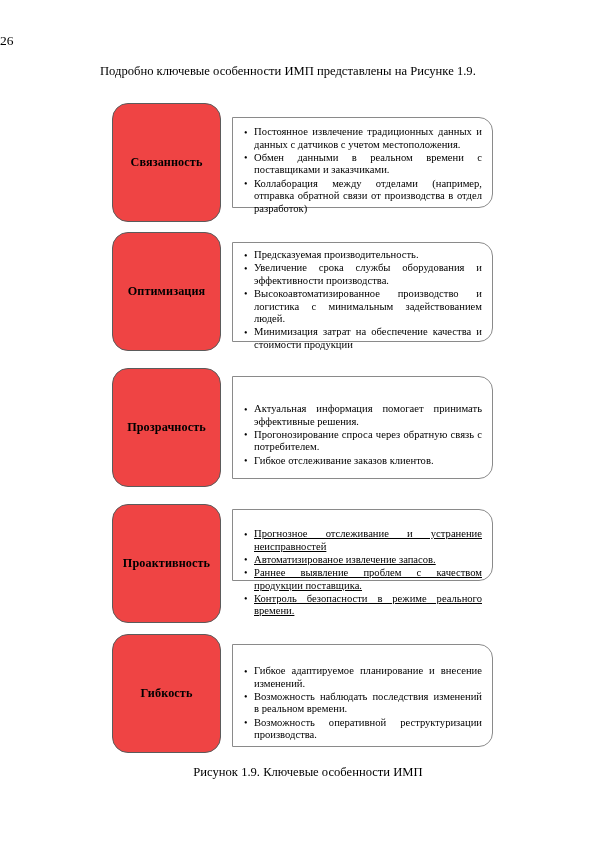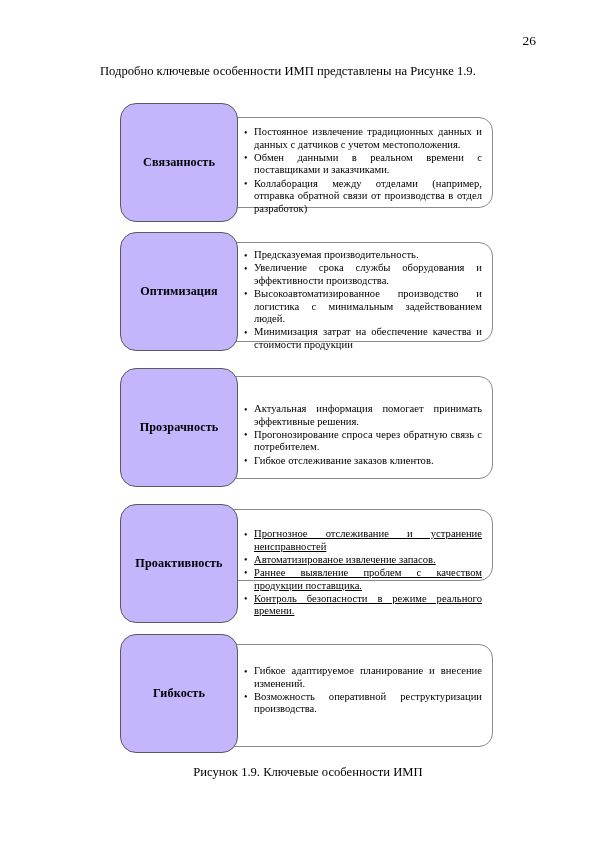--- a/index.html
+++ b/index.html
@@ -23,21 +23,21 @@
     width: 600px;
     height: 849px;
   }
 
   
   .page-number {
     position: absolute;
     top: 33px;
     left: 0;
     width: 536px;
-    text-align: right;
+    text-align: left;
     font-size: 13.5px;
     line-height: 16px;
   }
 
   
   .intro-line {
     position: absolute;
     top: 63px;
     left: 100px;
     width: 412px;
@@ -56,27 +56,27 @@
   }
 
   .feature-block {
     position: relative;
     width: 600px;
   }
 
   
   .block-label {
     position: absolute;
-    left: 120px;
+    left: 112px;
     top: 0;
-    width: 118px;
+    width: 109px;
     box-sizing: border-box;
     border: 1px solid #5b5b5b;
     border-radius: 16px;
-    background: #c4b5fd;
+    background: #ef4444;
     display: flex;
     align-items: center;
     justify-content: center;
     z-index: 2;
   }
   .block-label-text {
     font-weight: bold;
     font-size: 12.2px;
     line-height: 15px;
     letter-spacing: 0.1px;
@@ -191,20 +191,21 @@
           </ul>
         </div>
       </div>
       <div class="feature-block" style="height: 119px; margin-top: 11px;">
         <div class="block-label" style="top: 0px; height: 119px;">
           <div class="block-label-text">Гибкость</div>
         </div>
         <div class="block-body" style="top: 10px; height: 103px; width: 261px; padding-top: 20px; padding-left: 10px; padding-right: 10px;">
           <ul class="bullet-list">
             <li class="bullet-item">Гибкое адаптируемое планирование и внесение изменений.</li>
+            <li class="bullet-item">Возможность наблюдать последствия изменений в реальном времени.</li>
             <li class="bullet-item">Возможность оперативной реструктуризации производства.</li>
           </ul>
         </div>
       </div>
     </div>
 
   <div class="figure-caption">Рисунок 1.9. Ключевые особенности ИМП</div>
 
 </div>
 

